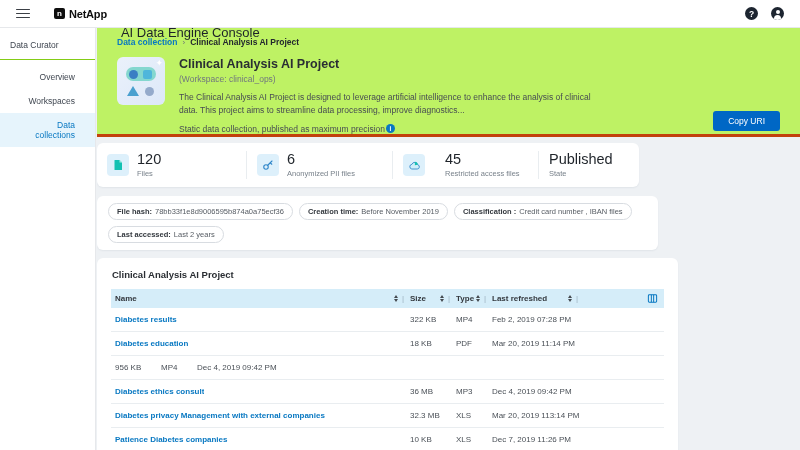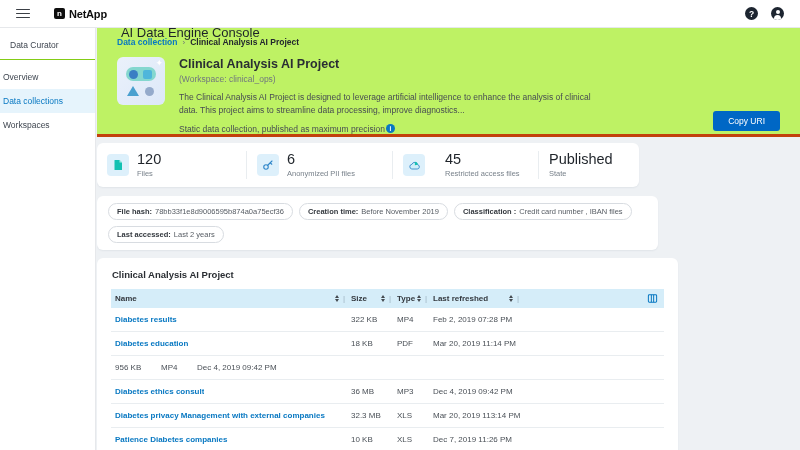--- a/index.html
+++ b/index.html
@@ -19,21 +19,21 @@
   .help-circle { width:13px; height:13px; border-radius:50%; background:#1d2530; color:#fff;
                  font-size:8.5px; font-weight:bold; display:flex; align-items:center; justify-content:center; cursor:pointer; }
   .user-circle { width:13px; height:13px; border-radius:50%; background:#1d2530; position:relative; cursor:pointer; overflow:hidden; }
   .user-circle .head { position:absolute; top:2.5px; left:4.5px; width:4px; height:4px; border-radius:50%; background:#fff; }
   .user-circle .body { position:absolute; top:7.5px; left:2.8px; width:7.5px; height:5px; border-radius:4px 4px 0 0; background:#fff; }
 
   
   .sidebar { position:absolute; top:28px; left:0; bottom:0; width:96px; background:#fff; border-right:1px solid #e6e8eb; }
   .side-section { padding:12px 10px 9px; font-size:8.5px; color:#3f4650; border-bottom:1px solid #84cc16; }
   .side-items { margin-top:5px; }
-  .side-item { padding:7px 3px; font-size:8.5px; color:#3f4650; cursor:pointer; }
+  .side-item { padding:7px 20px; font-size:8.5px; color:#3f4650; cursor:pointer;text-align:right; }
   .side-item.active { color:#0878c2; background:#e6f4fc; }
 
   
   .main { position:absolute; top:28px; left:97px; right:0; bottom:0; display:flex; flex-direction:column; }
   .header-block { background:#bef264; border-bottom:3px solid #c2410c; height:109px; padding:9px 20px 0; flex:none; }
   .breadcrumb { font-size:8.5px; display:flex; align-items:center; }
   .crumb-link { color:#0878c2; font-weight:600; cursor:pointer; }
   .crumb-sep { color:#6b7178; margin:0 5px; font-size:8px; }
   .crumb-current { color:#23282e; font-weight:bold; }
 
@@ -80,21 +80,21 @@
           white-space:nowrap; display:inline-flex; gap:3px; }
   .chip b { color:#33383e; }
 
   
   .table-card { width:581px; margin-top:8px; background:#fff; border-radius:6px 6px 0 0;
                 box-shadow:0 1px 2px rgba(20,40,60,.06); flex:1; padding:0 14px; overflow:hidden; }
   .section-title { font-size:9.5px; font-weight:bold; color:#2a2e33; padding:11px 1px 9px; }
   .thead { background:#d5edf9; height:19px; display:flex; align-items:center; font-size:8px;
            font-weight:bold; color:#33383e; padding:0 6px 0 4px; }
   .hc { display:flex; align-items:center; justify-content:space-between; }
-  .c-name { width:236px; } .c-size { width:46px; } .c-type { width:36px; } .c-last { width:92px; }
+  .c-name { width:295px; } .c-size { width:46px; } .c-type { width:36px; } .c-last { width:92px; }
   .flexfill { flex:1; }
   .sortwrap { display:inline-flex; align-items:center; gap:4px; margin-right:6px; }
   .sort { display:inline-flex; flex-direction:column; gap:1.5px; cursor:pointer; }
   .sort i { display:block; width:0; height:0; border-left:2.5px solid transparent; border-right:2.5px solid transparent; }
   .sort i.up { border-bottom:3px solid #444a50; }
   .sort i.down { border-top:3px solid #444a50; }
   .pipe { color:#9db3c0; font-weight:normal; font-size:8px; }
   .cols-icon { cursor:pointer; display:flex; }
 
   .trow { display:flex; align-items:center; height:24px; border-bottom:1px solid #e9edf0;
@@ -123,22 +123,22 @@
         <span class="head"></span>
         <span class="body"></span>
       </div>
   </div>
 </div>
 
 <div class="sidebar">
   <div class="side-section">Data Curator</div>
   <div class="side-items">
     <div class="side-item">Overview</div>
+    <div class="side-item">Workspaces</div>
     <div class="side-item active">Data collections</div>
-    <div class="side-item">Workspaces</div>
   </div>
 </div>
 
 <div class="main">
 
   <div class="header-block">
     <div class="breadcrumb">
       <span class="crumb-link">Data collection</span>
       <span class="crumb-sep">›</span>
       <span class="crumb-current">Clinical Analysis AI Project</span>

